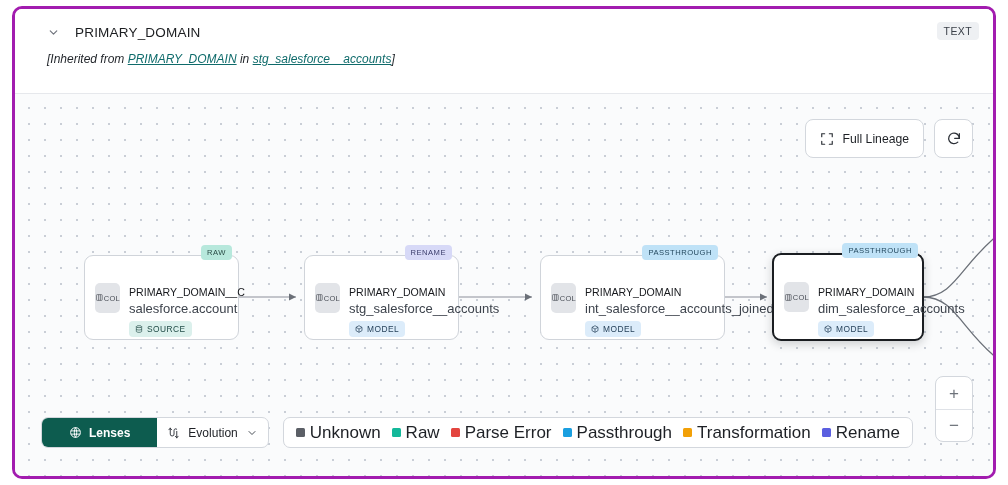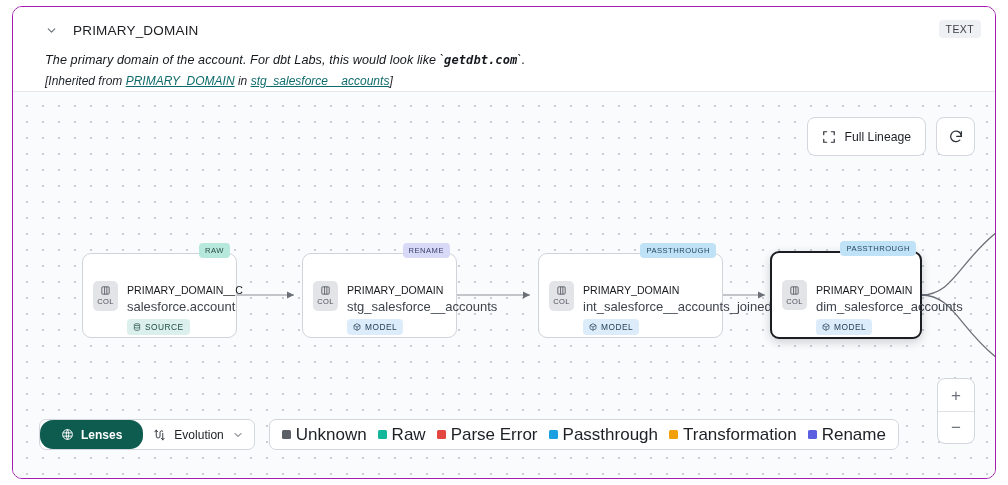--- a/index.html
+++ b/index.html
@@ -7,21 +7,21 @@
     width: 1008px; height: 485px;
     background: #ffffff;
     font-family: "Liberation Sans", sans-serif;
     -webkit-font-smoothing: antialiased;
   }
   .panel {
     position: absolute;
     left: 12px; top: 6px;
     width: 984px; height: 473px;
     background: #ffffff;
-    border: 1px solid #a21caf;
+    border: 3px solid #a21caf;
     border-radius: 10px;
     overflow: hidden;
   }
 
   
   .hdr {
     position: relative;
     height: 84px;
     padding: 10px 16px 0 16px;
     background: #ffffff;
@@ -76,21 +76,21 @@
     display: flex; align-items: center;
     padding-left: 10px;
   }
   .node.sel {
     border: 2px solid #1a1d21;
     box-shadow: 0 3px 10px rgba(20,24,30,.20);
   }
   .col-chip {
     width: 25px; height: 30px;
     background: #e2e4e8; border-radius: 5px;
-    display: flex; flex-direction: column;
+    display: flex; flex-direction: row;
     align-items: center; justify-content: center;
     flex: 0 0 auto; margin-right: 9px;
   }
   .col-chip svg { display:block; }
   .col-chip span { font-size: 7.5px; color: #4a4f57; letter-spacing: .3px; margin-top: 1px; }
   .node-body { display: flex; flex-direction: column; gap: 3px; min-width:0;margin-top:28px; }
   .node-title { font-size: 10.6px; color: #17191d; white-space: nowrap; }
   .node-sub   { font-size: 13px; color: #3d434c; white-space: nowrap; }
   .type-badge {
     align-self: flex-start;
@@ -133,21 +133,21 @@
   .zbtn + .zbtn { border-top: 1px solid #dfe2e7; }
 
   
   .bottom { position:absolute; left: 26px; bottom: 28px; display:flex; gap:14px; align-items:center; }
   .seg {
     display:flex; align-items:stretch; height:31px;
     border:1px solid #d3d7dd; border-radius:7px; overflow:hidden; background:#fff;
   }
   .seg-lenses {
     background:#0d5c4f; color:#fff; display:flex; align-items:center; gap:7px;
-    padding: 0 21px; font-size:12px; font-weight:700;border-radius:13px;
+    padding: 0 27px; font-size:12px; font-weight:700;
   }
   .seg-evo {
     display:flex; align-items:center; gap:8px; padding: 0 10px 0 10px;
     font-size:12px; color:#1d2025;
   }
   .seg svg { display:block; }
   .legend {
     display:flex; align-items:center; gap:11px; height:31px;
     border:1px solid #d3d7dd; border-radius:7px; background:#fff;
     padding: 0 12px; font-size:17px; color:#1d2025;
@@ -164,23 +164,20 @@
     <div class="hdr-row1">
       <span class="chev">
         <svg width="13" height="13" viewBox="0 0 24 24" fill="none" stroke="currentColor" stroke-width="2.2" stroke-linecap="round" stroke-linejoin="round">
             <polyline points="6 9 12 15 18 9"></polyline>
           </svg>
       </span>
       <span class="hdr-title">PRIMARY_DOMAIN</span>
     </div>
     <span class="text-badge">TEXT</span>
 
-    <div class="desc">
-      <span>The primary domain of the account. For dbt Labs, this would look like `</span><b>getdbt.com</b><span>`.</span>
-    </div>
 
     <div class="inherit">
       <span>[Inherited from </span><a href="#">PRIMARY_DOMAIN</a><span> in </span><a href="#">stg_salesforce__accounts</a><span>]</span>
     </div>
   </div>
 
   <div class="canvas">
 
     <svg class="edges" width="984" height="389" viewBox="0 0 984 389">
       <defs>

